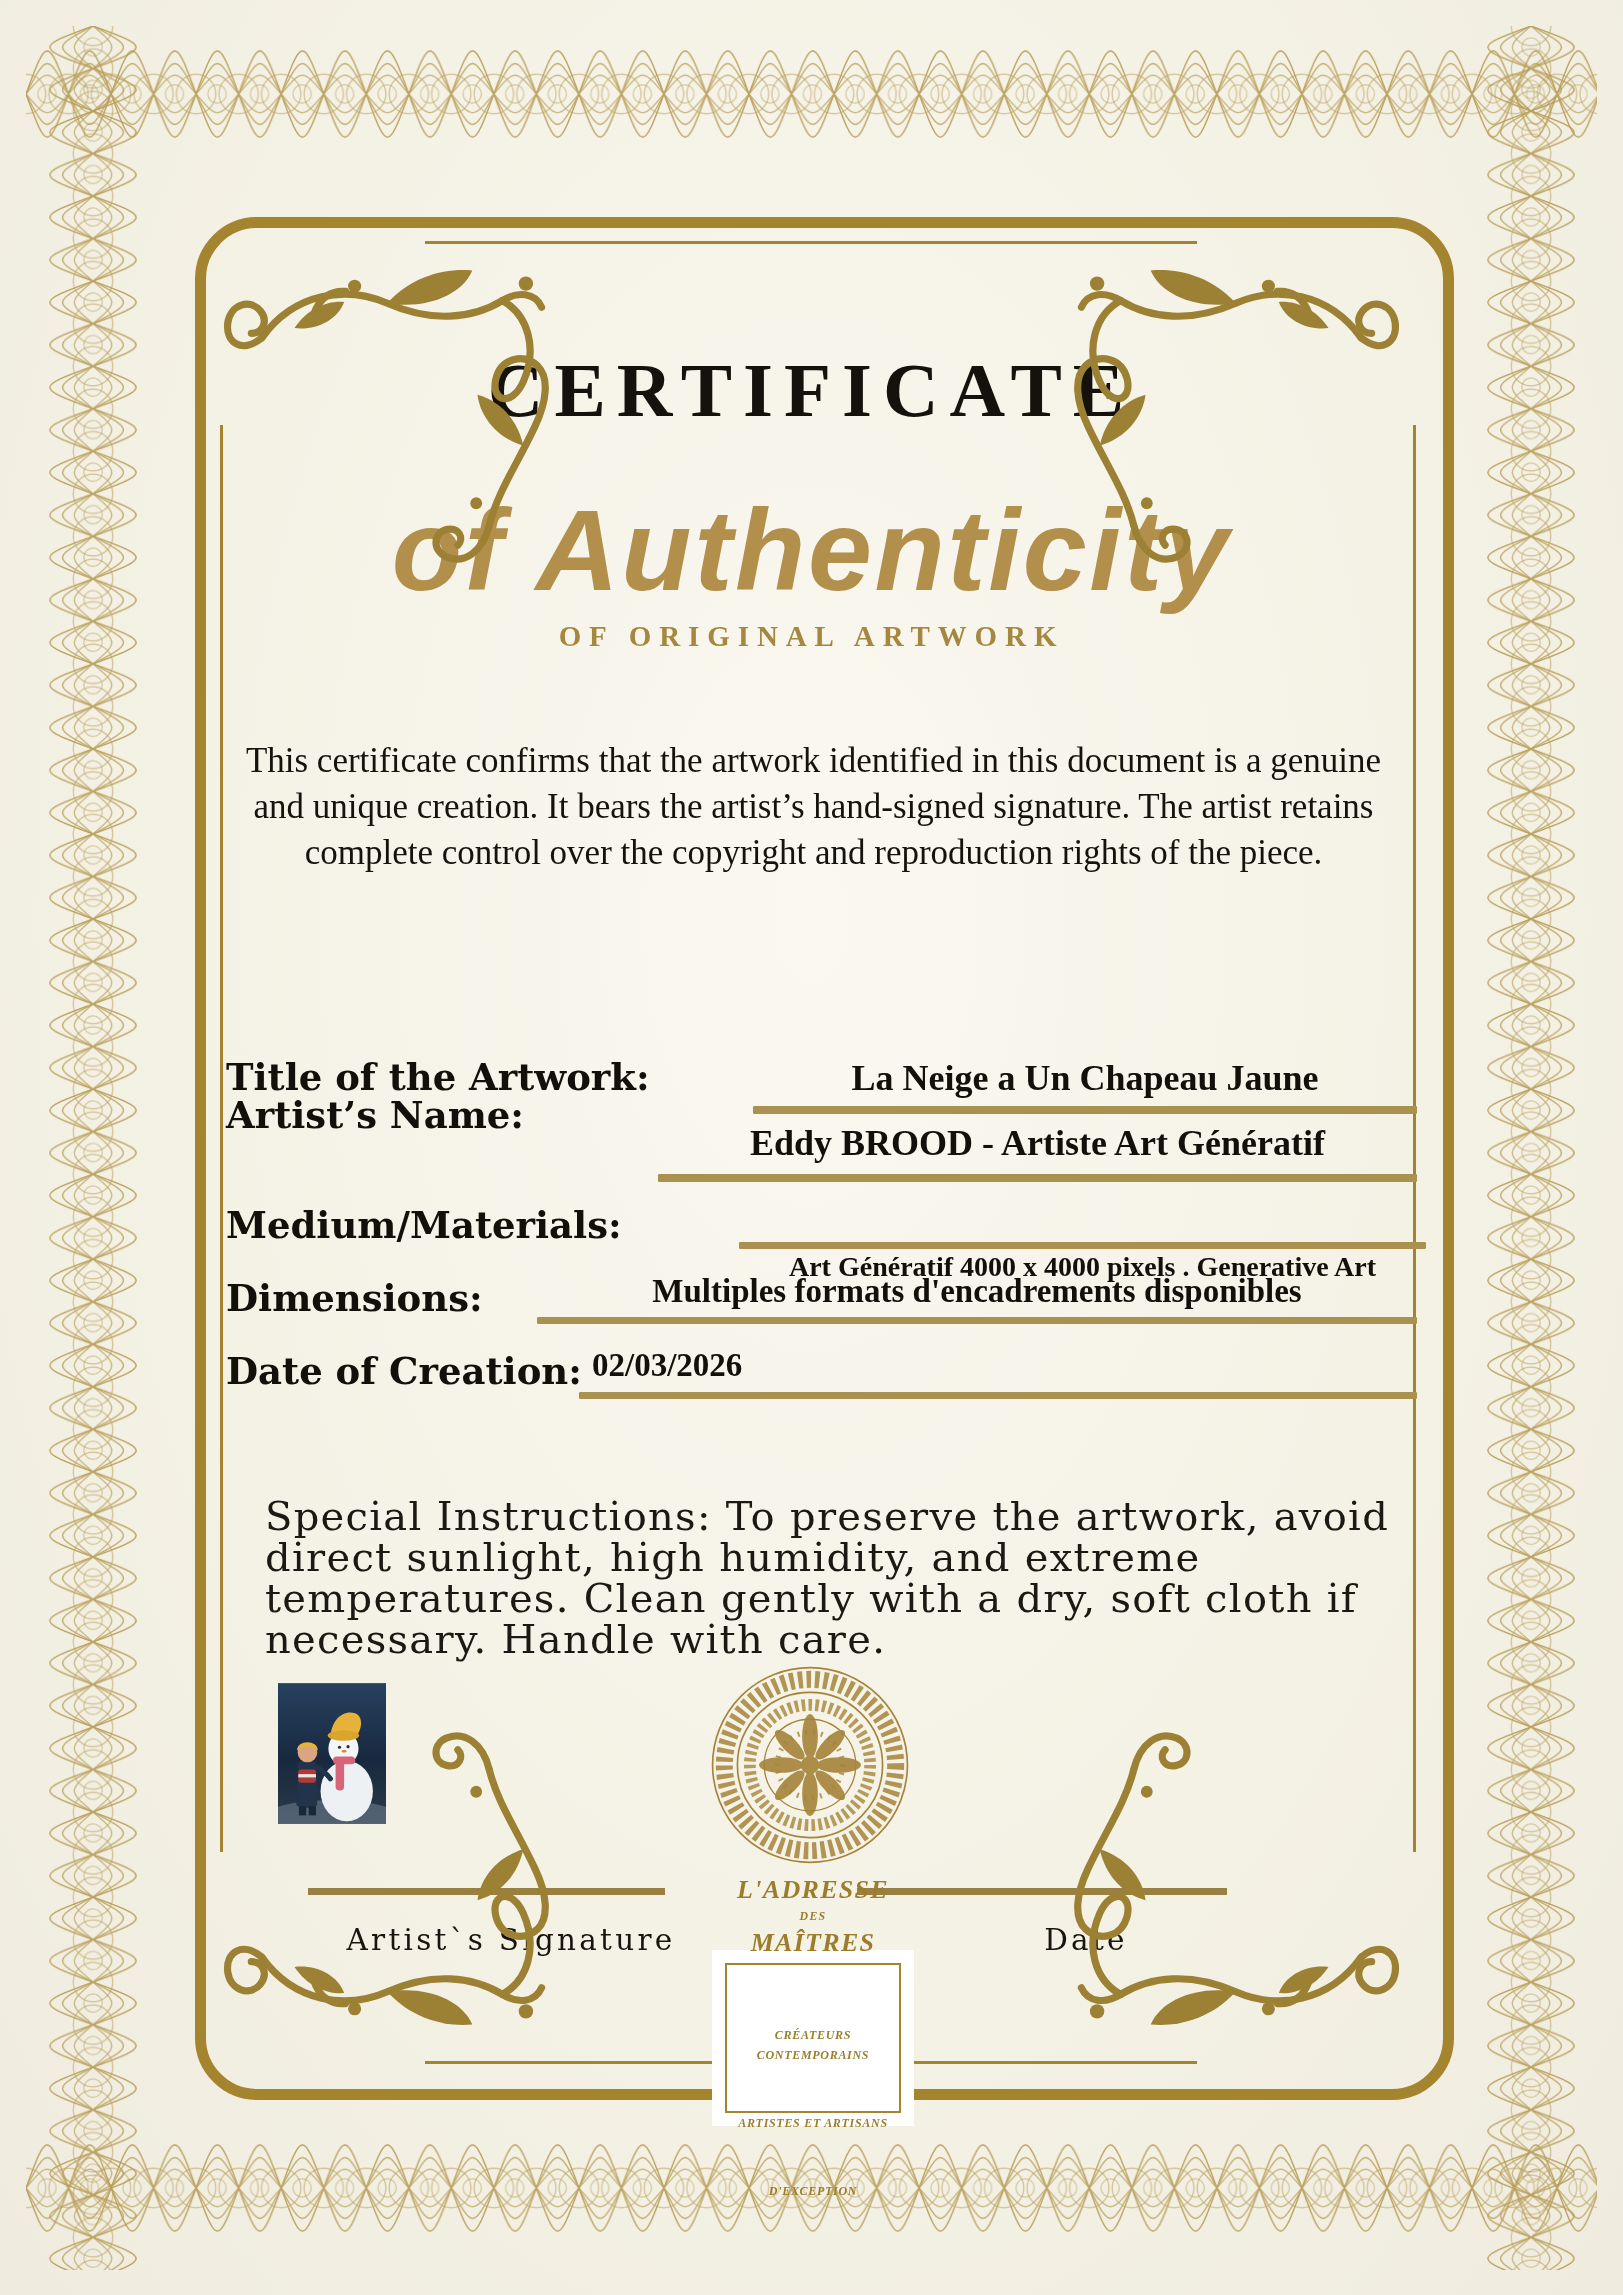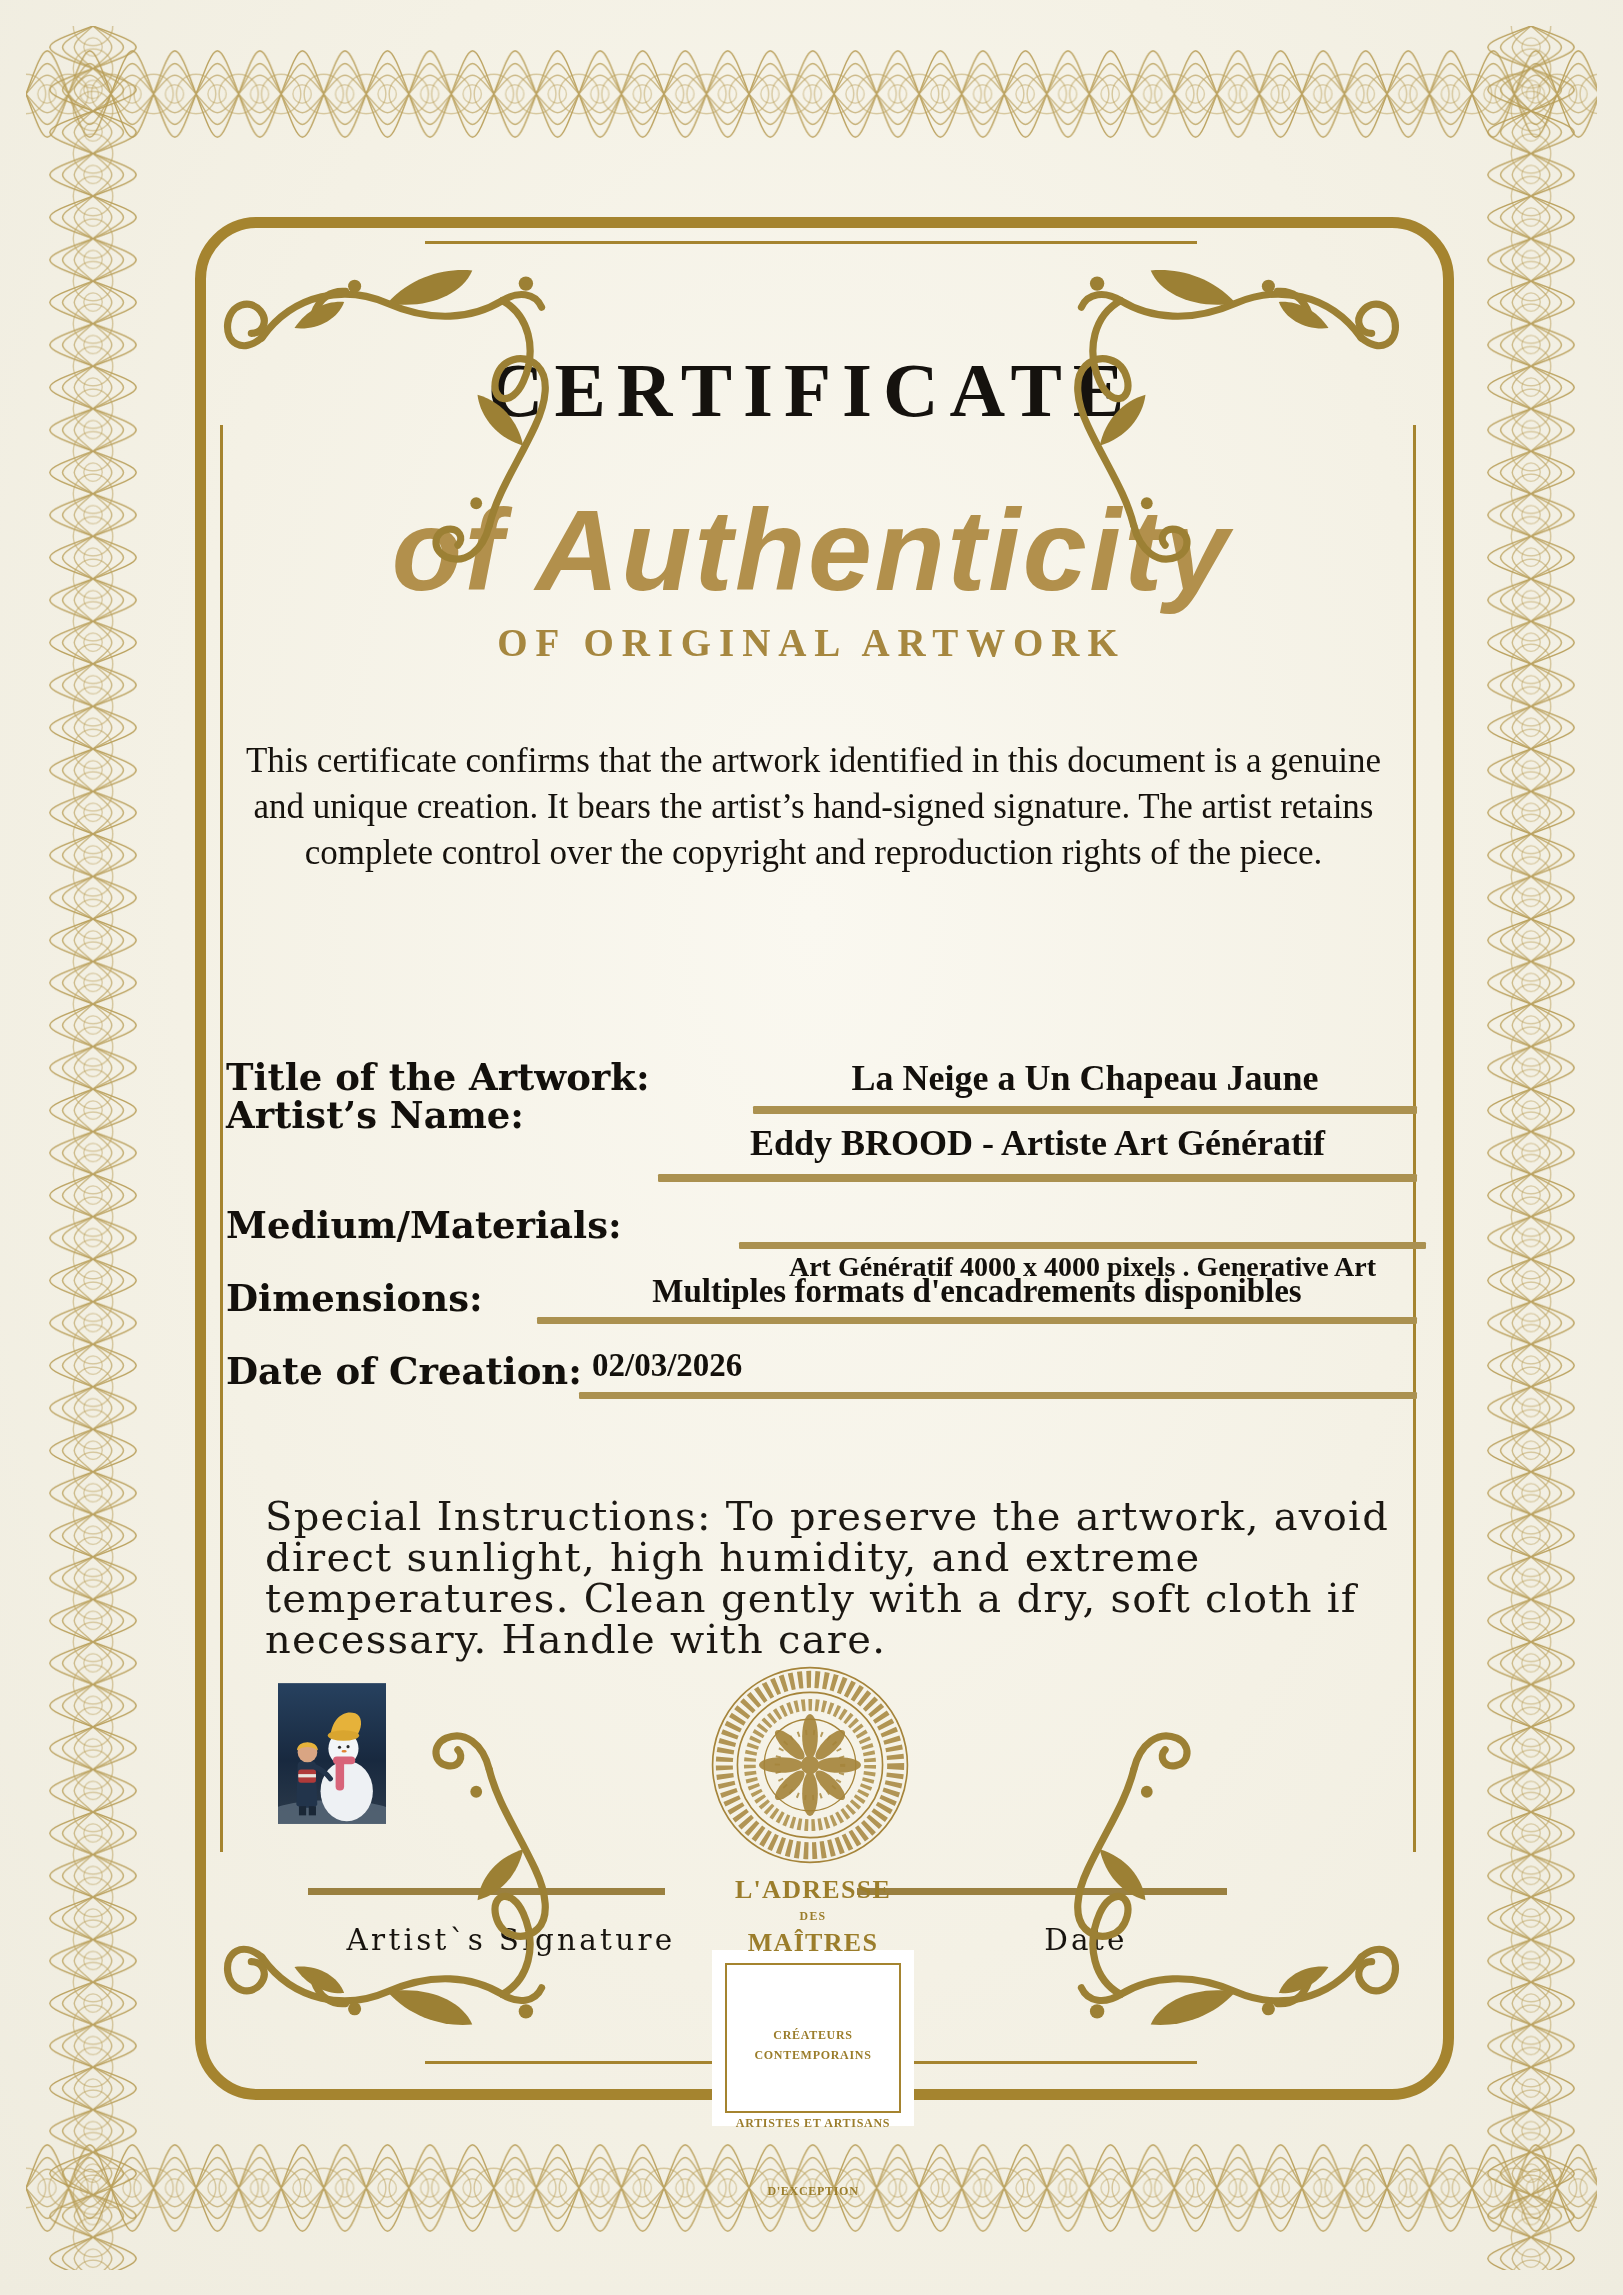--- a/index.html
+++ b/index.html
@@ -18,21 +18,21 @@
   .thinline{position:absolute;background:#a5842f;}
 
   
   .cert-title{position:absolute;left:0;top:346px;width:1623px;text-align:center;
     font-family:"Liberation Serif",serif;font-weight:700;font-size:77px;
     letter-spacing:11px;color:#15120e;}
   .cert-script{position:absolute;left:0;top:484px;width:1623px;text-align:center;
     font-family:Liberation Sans, sans-serif;font-style:italic;font-weight:700;font-size:115px;
     letter-spacing:2.6px;color:#b2904c;}
   .cert-caps{position:absolute;left:0;top:620px;width:1623px;text-align:center;
-    font-family:"Liberation Serif",serif;font-weight:700;font-size:39px;
+    font-family:"Liberation Serif",serif;font-weight:700;font-size:29px;
     letter-spacing:7.9px;color:#a6873f;}
 
   .intro{position:absolute;left:226px;top:738px;width:1175px;text-align:center;
     font-family:"Liberation Serif",serif;font-size:35px;line-height:46px;color:#16120d;}
 
   .lbl{position:absolute;font-family:"DejaVu Serif",serif;font-weight:700;
        font-size:37px;color:#13100c;white-space:nowrap;}
   .val{position:absolute;font-family:"Liberation Serif",serif;font-weight:700;
        font-size:36px;color:#13100c;text-align:center;white-space:nowrap;}
   .val-small{font-size:28px;font-weight:600;}
@@ -41,21 +41,21 @@
 
   .special{position:absolute;left:226px;top:1496px;width:1188px;
     font-family:"DejaVu Serif",serif;font-size:40px;
     line-height:41px;letter-spacing:1.3px;color:#1c1813;margin-left:39px;}
 
   .sigline{position:absolute;top:1888px;height:7.2px;background:#9a8040;}
   .siglabel{position:absolute;top:1923px;text-align:center;
     font-family:"DejaVu Serif",serif;font-size:29.4px;letter-spacing:3.3px;color:#18140f;}
 
   .logo{position:absolute;left:712px;top:1950px;width:202px;height:176px;
-        background:#ffffff;box-sizing:border-box;padding:13px;z-index:5;}
+        background:#ffffff;box-sizing:border-box;padding:13px;z-index:5;font-style:italic;}
   .logo-inner{box-sizing:border-box;width:100%;height:100%;
         border:2px solid #a5842f;display:flex;flex-direction:column;
         align-items:center;justify-content:center;text-align:center;}
   .logo-name1{font-family:"Liberation Serif",serif;font-weight:700;font-size:26px;
         letter-spacing:1.3px;color:#9b7d2b;}
   .logo-name2{font-family:"Liberation Serif",serif;font-weight:700;font-size:11.8px;
         letter-spacing:1.3px;color:#9b7d2b;margin:3.9px 0;}
   .logo-name3{font-family:"Liberation Serif",serif;font-weight:700;font-size:26px;
         letter-spacing:1.3px;color:#9b7d2b;}
   .logo-rule{width:98px;height:2px;background:#a5842f;margin:9.2px 0;}

